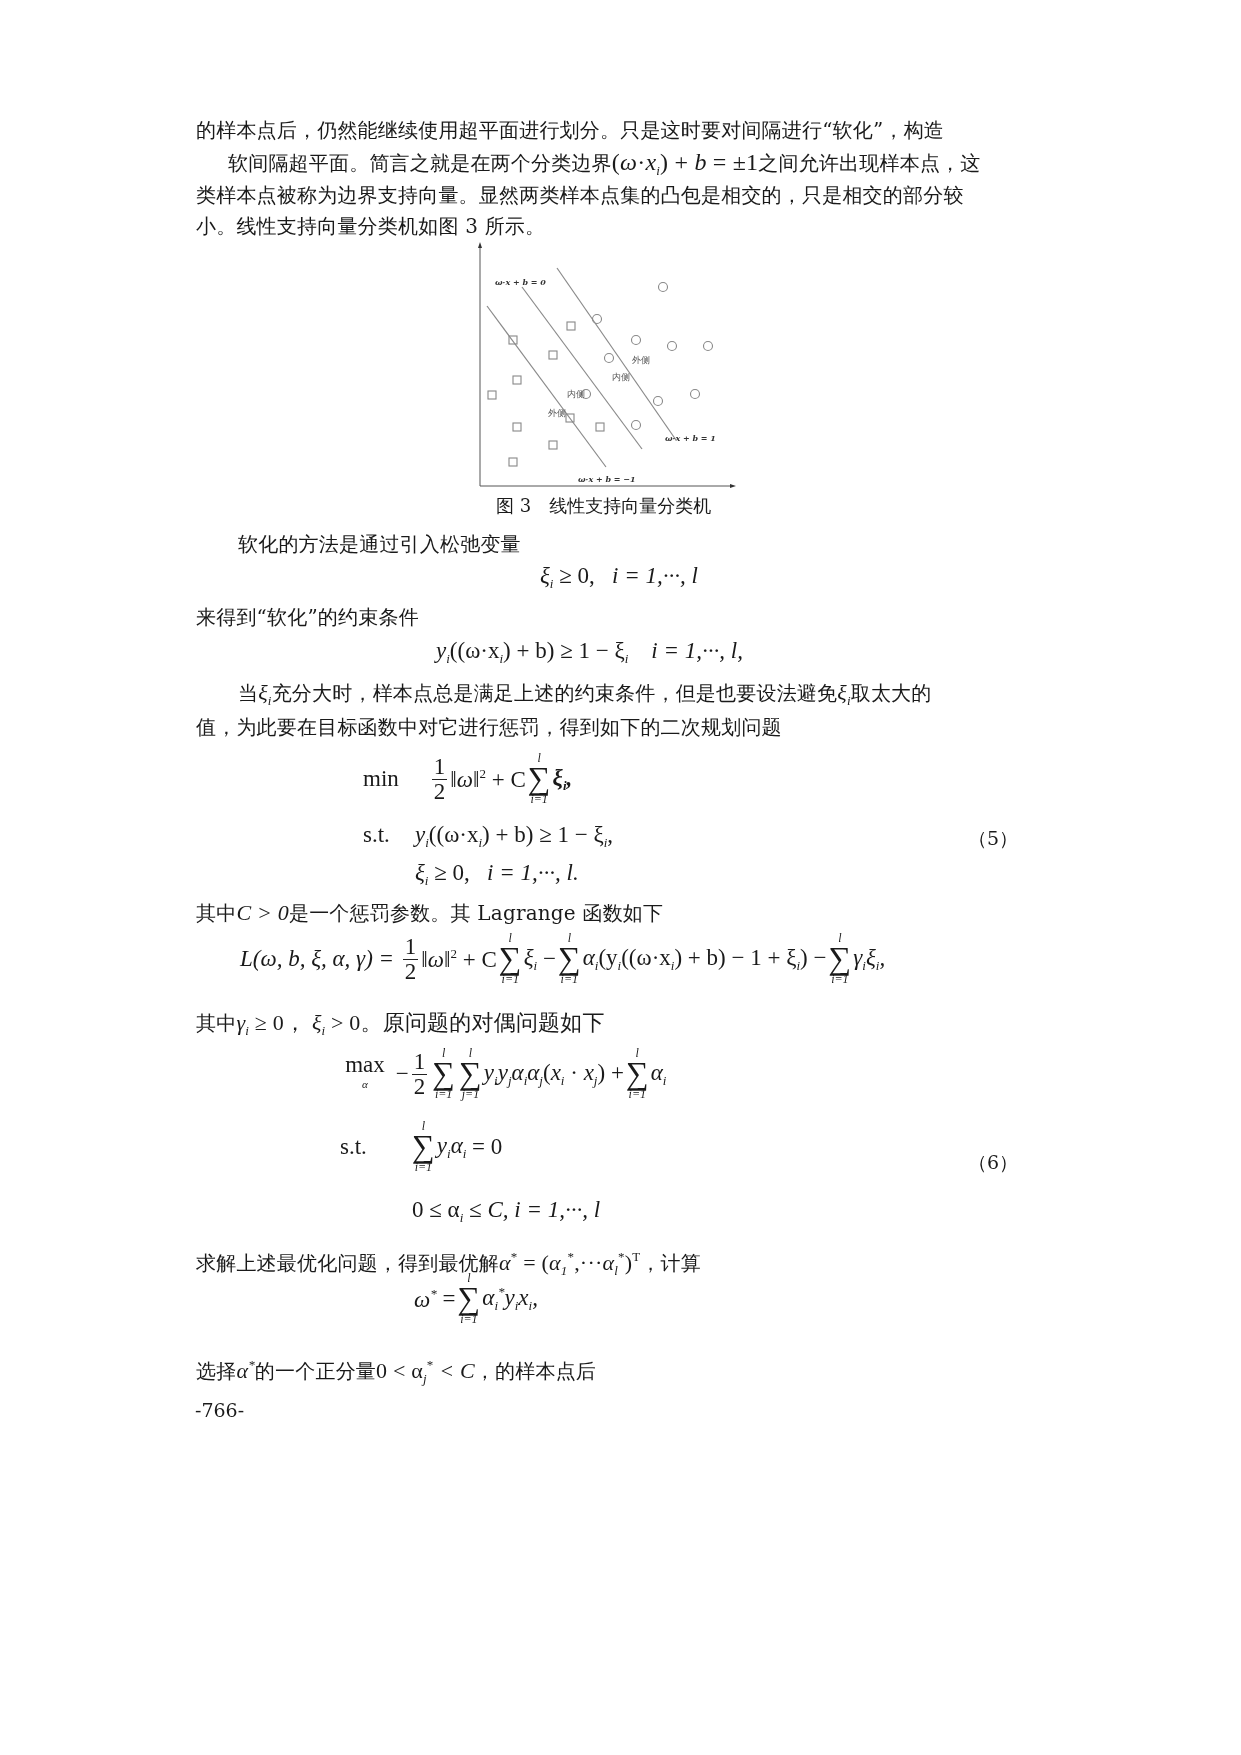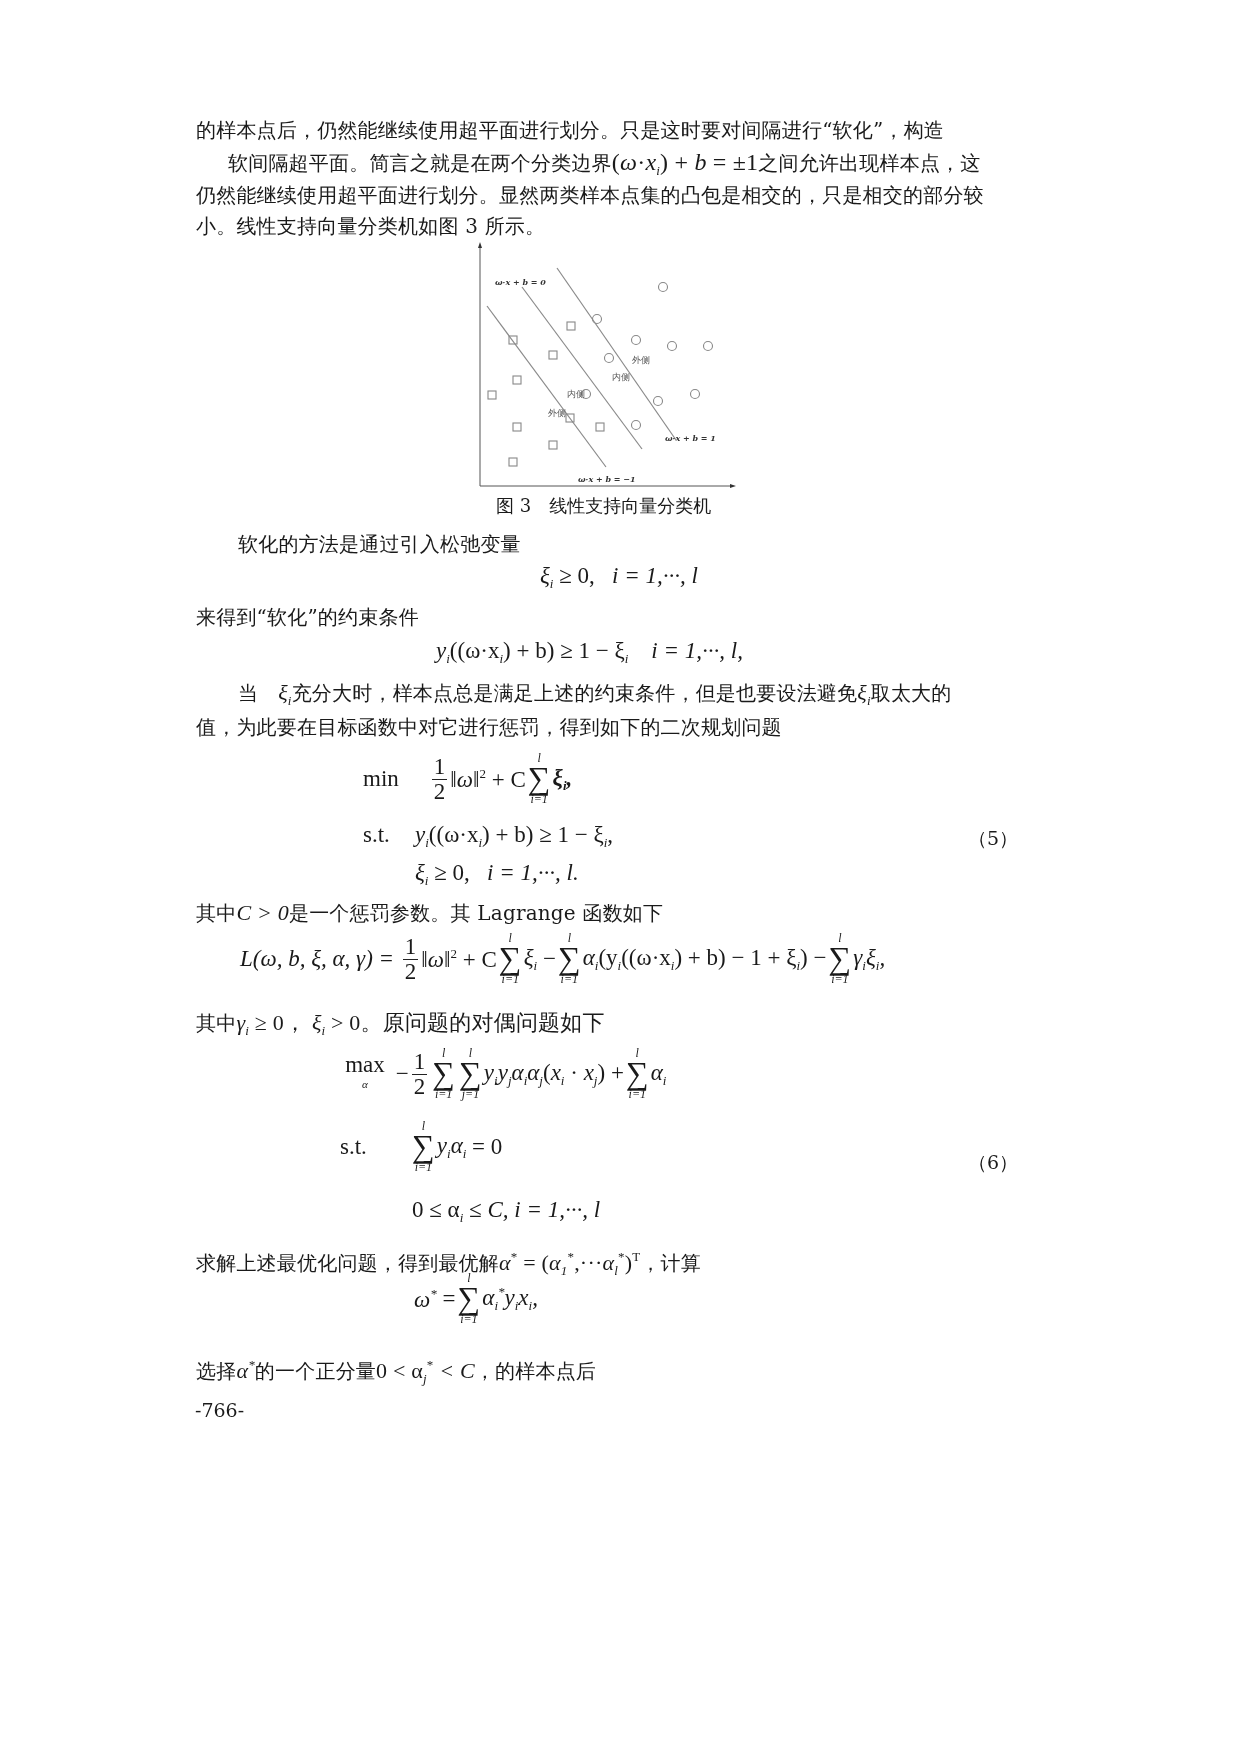--- a/index.html
+++ b/index.html
@@ -21,21 +21,21 @@
   .eqnum{font-size:19px;}
   #fig{position:absolute;left:470px;top:238px;}
 </style>
 </head>
 <body>
 
 <div class="abs txt" style="left:196px;top:120px;">的样本点后，仍然能继续使用超平面进行划分。只是这时要对间隔进行“软化”，构造</div>
 <div class="abs txt" style="left:200px;top:152px;margin-left:28px;">
   <span>软间隔超平面。简言之就是在两个分类边界</span><span class="m" style="font-size:24px;">(<span class="mi">ω</span>·<span class="mi">x</span><span class="sub">i</span>) + <span class="mi">b</span> = ±1</span><span>之间允许出现样本点，这</span>
 </div>
-<div class="abs txt" style="left:196px;top:185px;">仍然能继续使用超平面进行划分。显然两类样本点集的凸包是相交的，只是相交的部分较</div>
+<div class="abs txt" style="left:196px;top:185px;">类样本点被称为边界支持向量。显然两类样本点集的凸包是相交的，只是相交的部分较</div>
 <div class="abs txt" style="left:196px;top:216px;">小。线性支持向量分类机如图 3 所示。</div>
 
 <svg id="fig" width="270" height="255" viewBox="0 0 270 255">
   <g stroke="#555" stroke-width="1" fill="none">
 
     <line x1="10" y1="248" x2="10" y2="8"></line>
     <line x1="10" y1="248" x2="263" y2="248"></line>
   </g>
   <polygon points="10,4 8,10 12,10" fill="#333"></polygon>
   <polygon points="266,248 260,246 260,250" fill="#333"></polygon>
@@ -93,21 +93,21 @@
   <span>≥ 0,</span>&nbsp;&nbsp;&nbsp;<span class="mi">i = 1,···, l</span>
 </div>
 
 <div class="abs txt" style="left:196px;top:607px;">来得到“软化”的约束条件</div>
 
 <div class="abs m" style="left:436px;top:638px;">
   <span class="mi">y</span><span class="sub">i</span><span>((ω·x</span><span class="sub">i</span><span>) + b) ≥ 1 − ξ</span><span class="sub">i</span>&nbsp;&nbsp;&nbsp;&nbsp;<span class="mi">i = 1,···, l,</span>
 </div>
 
 <div class="abs txt" style="left:238px;top:683px;">
-  <span>当</span><span class="m mi" style="font-size:22px;margin-left:20px;">ξ<span class="sub">i</span></span><span>充分大时，样本点总是满足上述的约束条件，但是也要设法避免</span><span class="m mi" style="font-size:22px;">ξ<span class="sub">i</span></span><span>取太大的</span>
+  <span>当</span><span class="m mi" style="font-size:22px;">ξ<span class="sub">i</span></span><span>充分大时，样本点总是满足上述的约束条件，但是也要设法避免</span><span class="m mi" style="font-size:22px;">ξ<span class="sub">i</span></span><span>取太大的</span>
 </div>
 <div class="abs txt" style="left:196px;top:717px;">值，为此要在目标函数中对它进行惩罚，得到如下的二次规划问题</div>
 
 <div class="abs m" style="left:363px;top:752px;">
   <span style="display:inline-block;width:60px;vertical-align:middle;">min</span>
   <span class="frac"><span class="n">1</span><span class="d">2</span></span><span style="vertical-align:middle;">‖<span class="mi">ω</span>‖<span class="sup">2</span> <span>+ C</span></span><span class="sum"><span class="top">l</span><span class="sig">∑</span><span class="bot mi">i=1</span></span><span class="mi" style="vertical-align:middle;font-weight:bold;">ξ<span class="sub">i</span>,</span>
 </div>
 <div class="abs m" style="left:363px;top:822px;">
   <span style="display:inline-block;width:52px;">s.t.</span><span class="mi">y</span><span class="sub">i</span><span>((ω·x</span><span class="sub">i</span><span>) + b) ≥ 1 − ξ</span><span class="sub">i</span>,
 </div>

